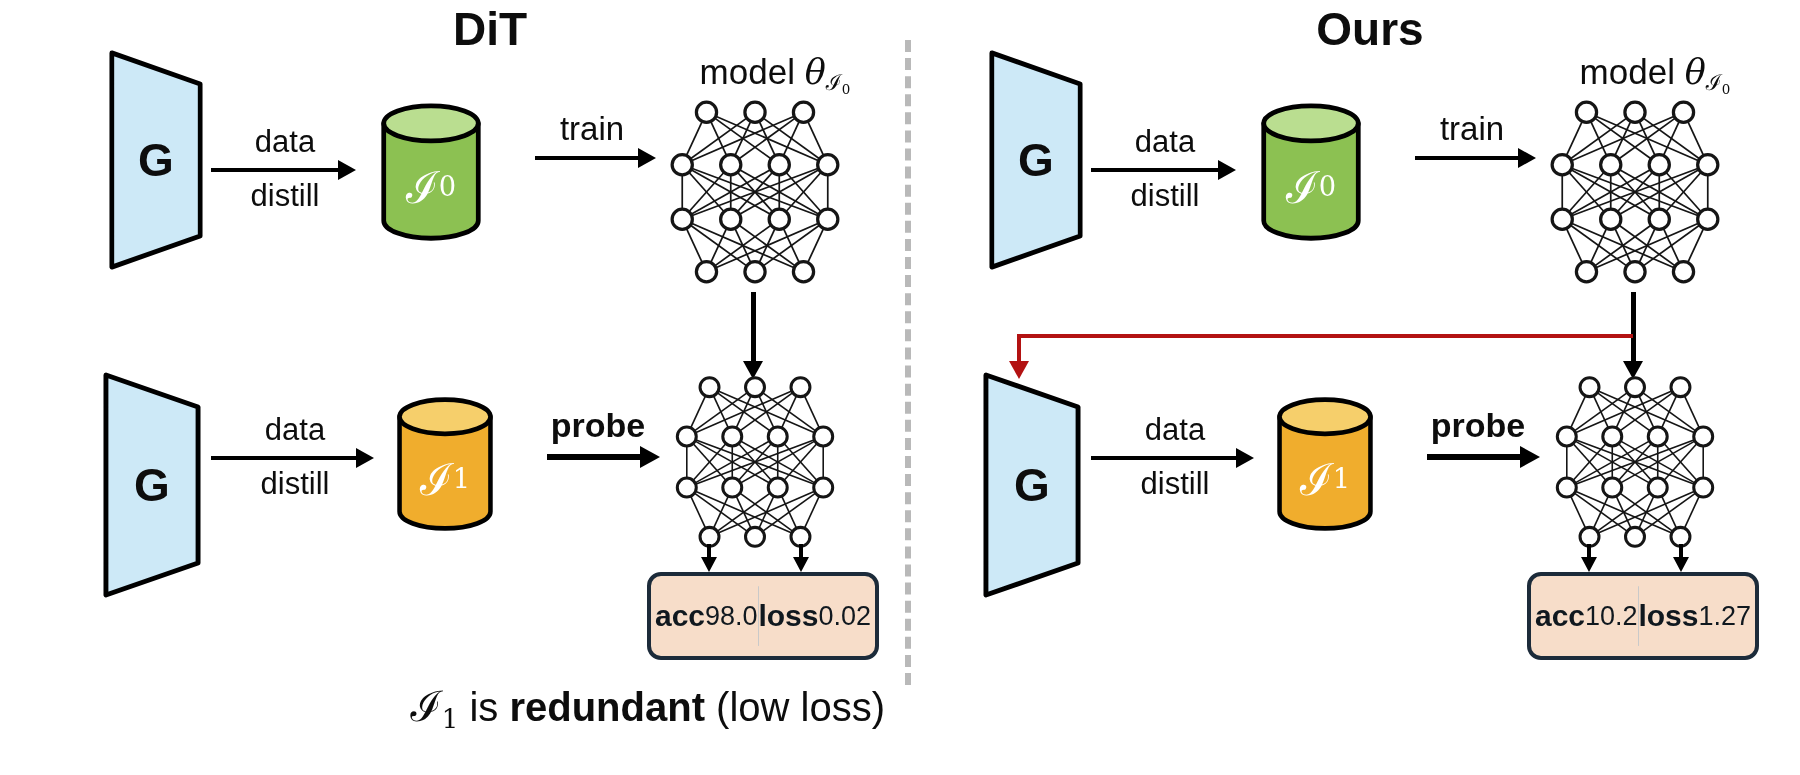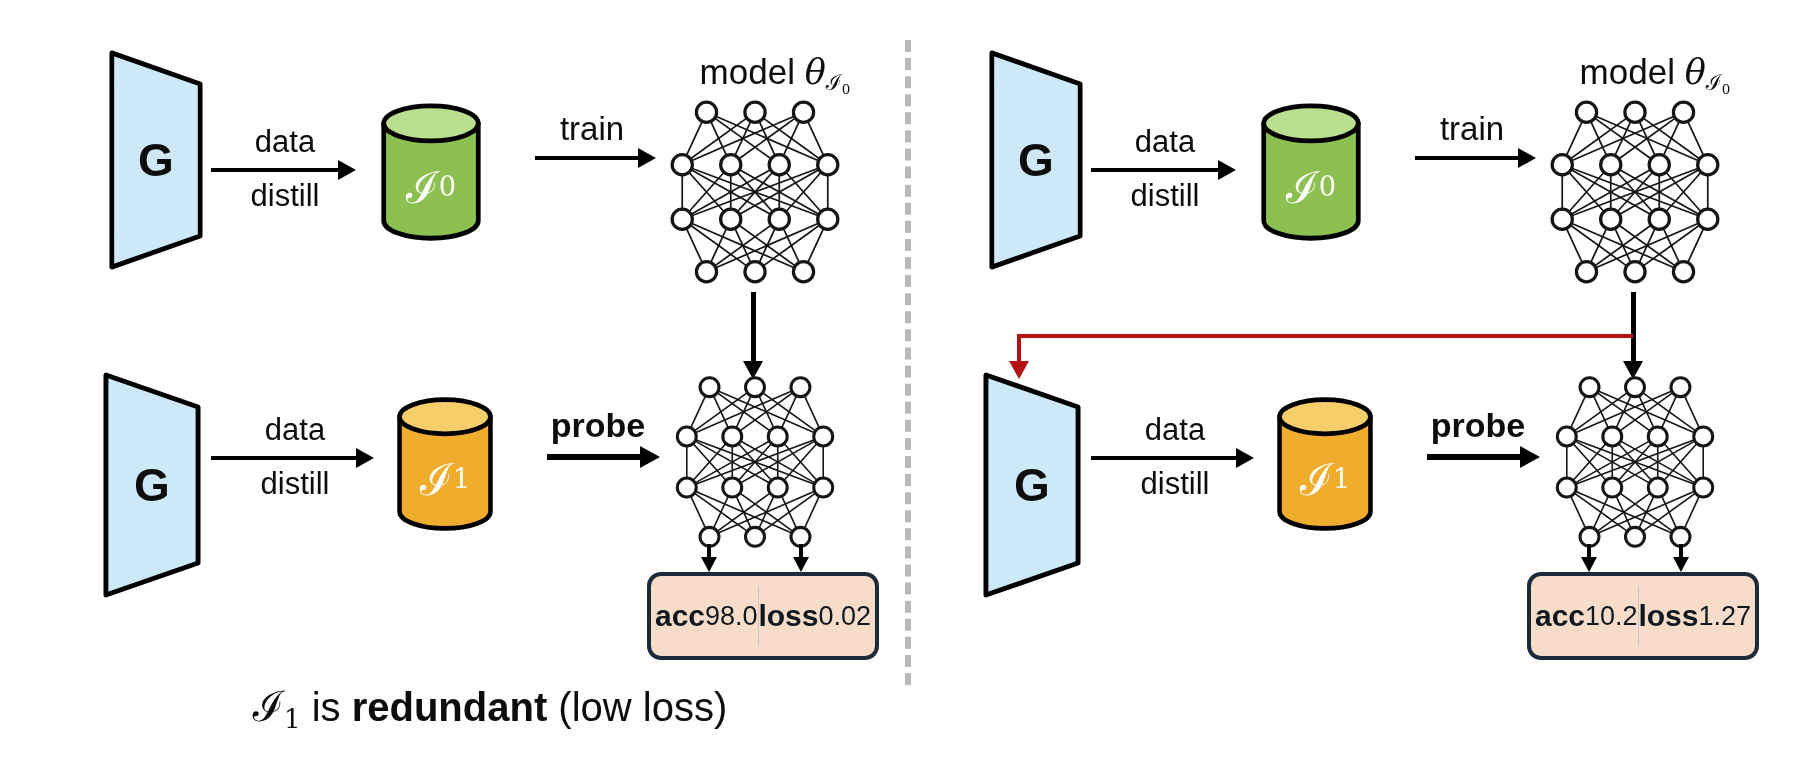--- a/index.html
+++ b/index.html
@@ -39,30 +39,31 @@
   .sub{font-size:0.62em;vertical-align:-0.28em;}
   .math{font-family:"DejaVu Serif",serif;margin-top:28px;}
   .theta{font-family:"DejaVu Serif",serif;font-style:italic;}
   
   .metrics{position:absolute;display:flex;align-items:stretch;border:4px solid #1c2b3a;border-radius:14px;
     background:#f7ddc9;color:#10181f;padding:5px 4px;}
   .mcol{flex:1;display:flex;flex-direction:row;align-items:center;justify-content:center;line-height:1.05;}
   .mhead{font-weight:bold;font-size:30px;}
   .mval{font-size:27px;text-align:center;}
   .mdiv{width:4px;background:#c9c9c9;margin:5px 0;border-radius:2px;}
-  .caption{position:absolute;left:0;width:100%;text-align:center;font-size:40px;}
+  .caption{position:absolute;left:0;width:100%;text-align:right;font-size:40px;}
   .cap-sym{font-size:42px;}
   .divider{position:absolute;left:905px;top:40px;height:645px;width:0;border-left:6px dashed #b9b9b9;}
 </style>
 </head>
 <body>
 
 <div class="stage">
 
   <div class="panel p0">
+    <div class="title">DiT</div>
 
     <div class="abs gen" style="left:14px;top:50px;width:94px;height:220px">
       <svg viewBox="0 0 100 226" preserveAspectRatio="none">
         <polygon points="3,3 97,35 97,191 3,223" stroke="#000" stroke-width="5" stroke-linejoin="round" fill="#cde9f7"></polygon>
       </svg>
       <span class="gletter">G</span>
     </div>
 
     <div class="arr-h" style="left:116px;top:168px;width:128px"></div>
     <div class="lbl" style="left:122px;top:126px;width:136px">data</div>
@@ -247,20 +248,21 @@
         <div class="mval">0.02</div>
       </div>
     </div>
 
     <div class="caption" style="top:676px"><span class="math cap-sym"><span>ℐ</span><span class="sub">1</span></span><span> is </span><b>redundant</b><span> (low loss)</span></div>
   </div>
 
   <div class="divider"></div>
 
   <div class="panel p1">
+    <div class="title">Ours</div>
 
     <div class="abs gen" style="left:14px;top:50px;width:94px;height:220px">
       <svg viewBox="0 0 100 226" preserveAspectRatio="none">
         <polygon points="3,3 97,35 97,191 3,223" stroke="#000" stroke-width="5" stroke-linejoin="round" fill="#cde9f7"></polygon>
       </svg>
       <span class="gletter">G</span>
     </div>
 
     <div class="arr-h" style="left:116px;top:168px;width:128px"></div>
     <div class="lbl" style="left:122px;top:126px;width:136px">data</div>

